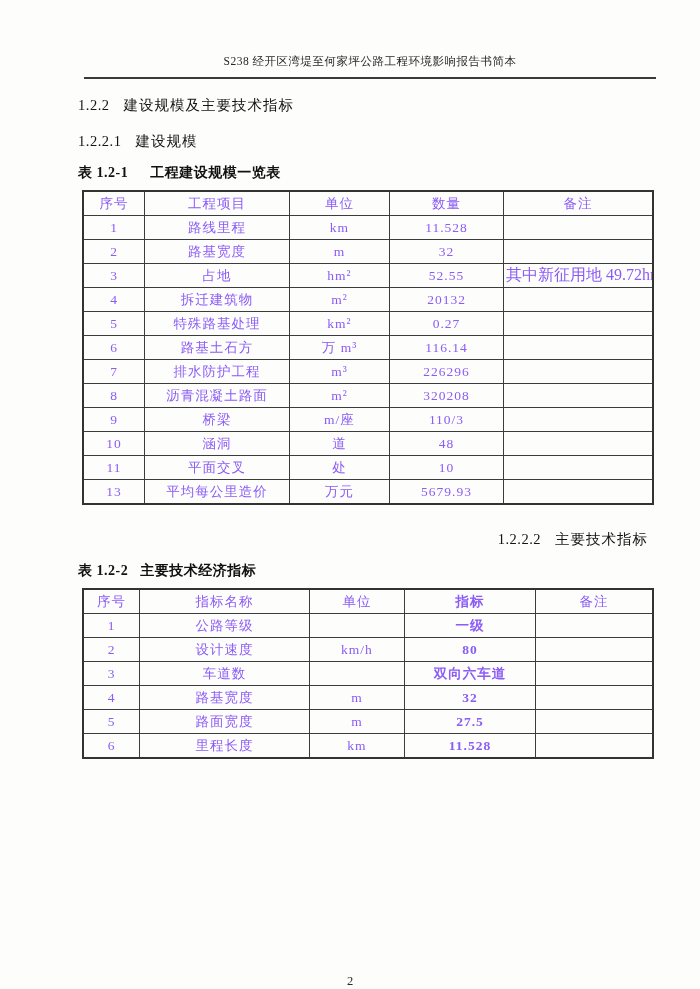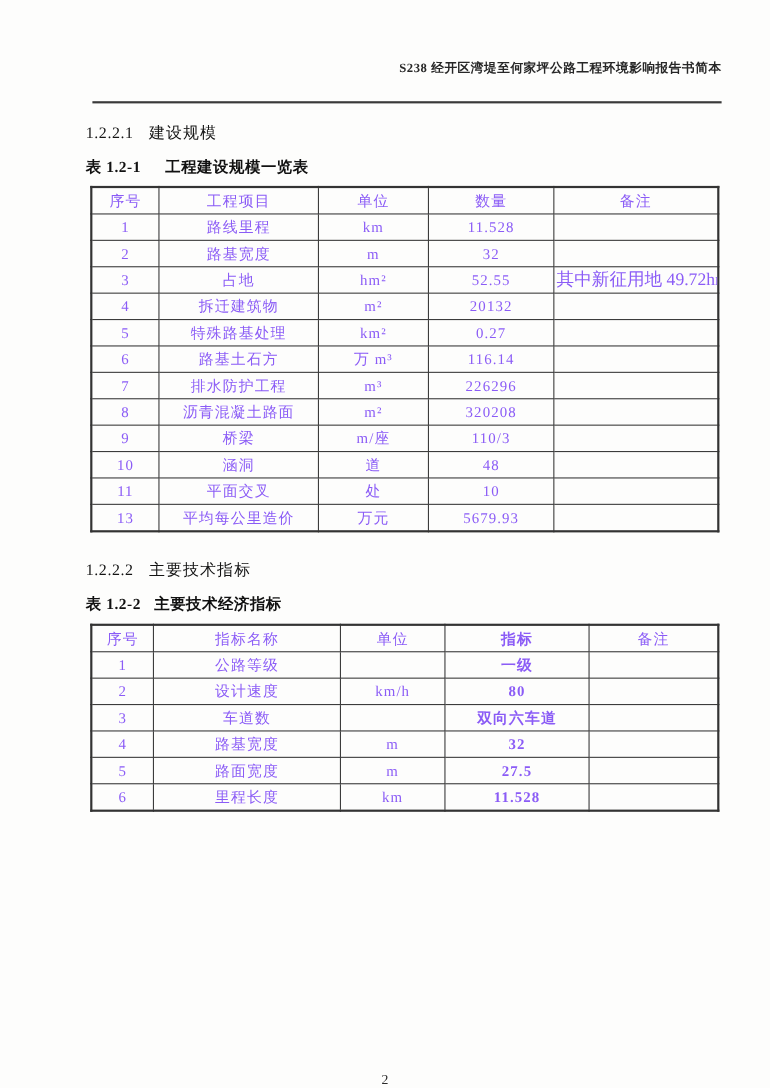--- a/index.html
+++ b/index.html
@@ -8,26 +8,26 @@
     background: #fdfdfc;
     font-family: "Liberation Serif", "DejaVu Serif", serif;
     color: #1b1b1b;
     position: relative;
     overflow: hidden;
   }
   .page { position: relative; width: 700px; height: 989px; }
 
   .doc-header {
     margin: 54px 44px 0 84px;
-    text-align: right;
+    text-align: center;
     font-size: 11.5px;
-    font-weight: 700;
+    font-weight: 400;
     letter-spacing: 0.5px;
     color: #272727;
-    padding-bottom: 23px;
+    padding-bottom: 8px;
     border-bottom: 2px solid #3a3a3a;
   }
 
   .content { margin: 0 52px 0 78px; }
 
   .heading {
     font-size: 14.5px;
     color: #141414;
     margin-top: 17px;
     letter-spacing: 1px;
@@ -82,21 +82,21 @@
   table.t1 th:nth-child(3), table.t1 td:nth-child(3) { width: 95px; }
   table.t1 th:nth-child(4), table.t1 td:nth-child(4) { width: 109px; }
   table.t1 th:nth-child(5), table.t1 td:nth-child(5) { width: 144px; }
 
   table.t2 th:nth-child(1), table.t2 td:nth-child(1) { width: 51px; }
   table.t2 th:nth-child(2), table.t2 td:nth-child(2) { width: 165px; }
   table.t2 th:nth-child(3), table.t2 td:nth-child(3) { width: 90px; }
   table.t2 th:nth-child(4), table.t2 td:nth-child(4) { width: 126px; font-weight: bold; }
   table.t2 th:nth-child(5), table.t2 td:nth-child(5) { width: 112px; }
 
-  .sec2-heading { margin-top: 25px; }
+  .sec2-heading { margin-top: 25px; text-align: right; }
 
   .page-footer {
     position: absolute;
     top: 920px; left: 0;
     width: 100%;
     text-align: center;
     font-size: 12.5px;
     color: #2a2a2a;
   }
 </style>
@@ -104,20 +104,23 @@
 <body>
 
 <div class="page">
 
   <div class="doc-header">
     <span>S238 经开区湾堤至何家坪公路工程环境影响报告书简本</span>
   </div>
 
   <div class="content">
 
+    <div class="heading">
+      <span class="hnum">1.2.2</span><span>建设规模及主要技术指标</span>
+    </div>
 
     <div class="heading">
       <span class="hnum">1.2.2.1</span><span>建设规模</span>
     </div>
 
 
     <div class="tbl-caption">
       <span>表 1.2-1</span><span class="cap-title">工程建设规模一览表</span>
     </div>
 

